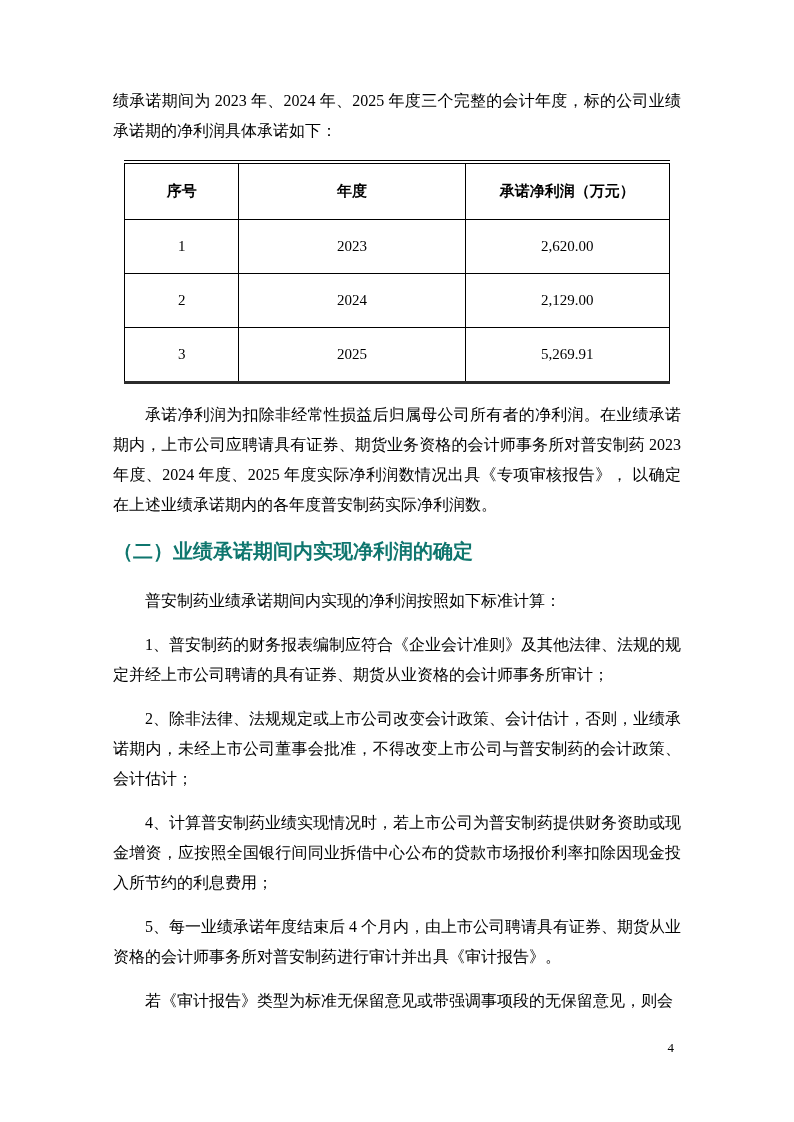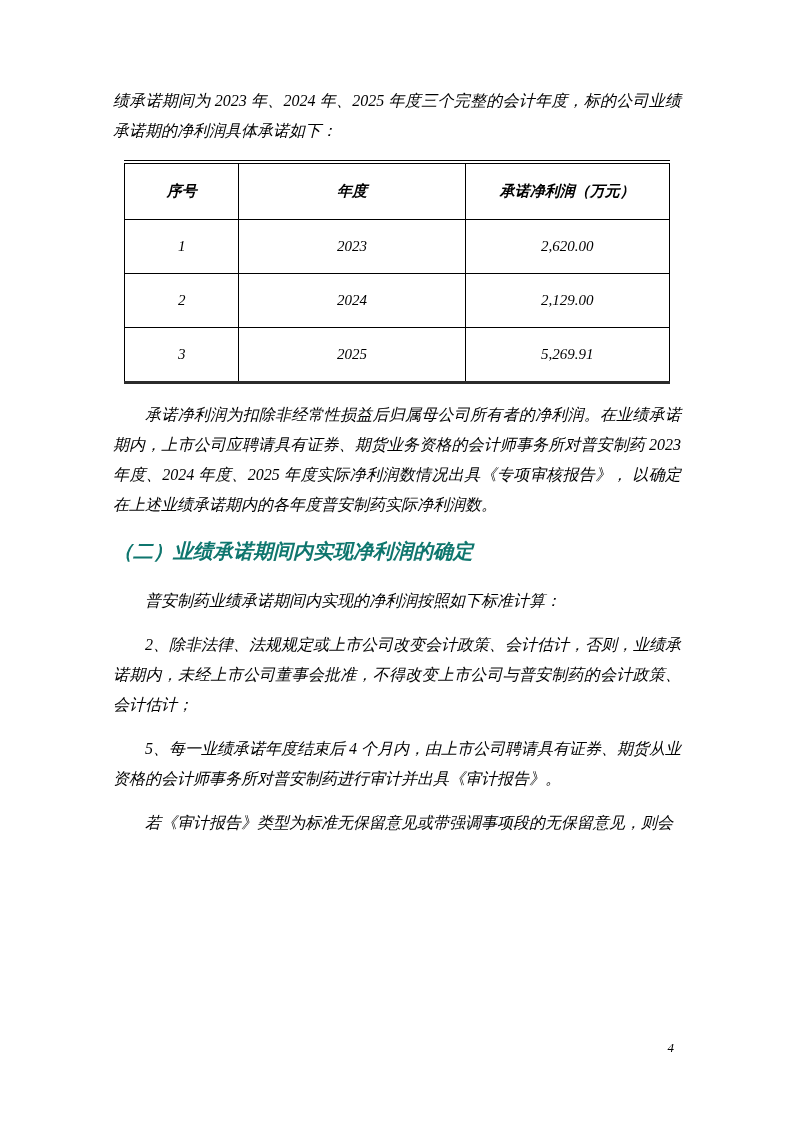--- a/index.html
+++ b/index.html
@@ -6,21 +6,20 @@
   html, body { background: #ffffff; }
   .page {
     position: relative;
     width: 794px;
     height: 1122px;
     margin: 0 auto;
     background: #ffffff;
     color: #000000;
     font-family: "Liberation Serif", "DejaVu Serif", serif;
     overflow: hidden;
-    font-style: italic;
   }
   .content {
     position: absolute;
     left: 113px;
     right: 113px;
     top: 86px;
   }
   .body-text {
     font-size: 16px;
     line-height: 30px;
@@ -114,24 +113,26 @@
         </tr>
       </tbody>
     </table>
 
     <p class="body-text">承诺净利润为扣除非经常性损益后归属母公司所有者的净利润。在业绩承诺期内，上市公司应聘请具有证券、期货业务资格的会计师事务所对普安制药 2023 年度、2024 年度、2025 年度实际净利润数情况出具《专项审核报告》， 以确定在上述业绩承诺期内的各年度普安制药实际净利润数。</p>
 
     <h2 class="section-heading">（二）业绩承诺期间内实现净利润的确定</h2>
 
     <p class="body-text">普安制药业绩承诺期间内实现的净利润按照如下标准计算：</p>
 
+    <p class="body-text">1、普安制药的财务报表编制应符合《企业会计准则》及其他法律、法规的规定并经上市公司聘请的具有证券、期货从业资格的会计师事务所审计；</p>
 
     <p class="body-text">2、除非法律、法规规定或上市公司改变会计政策、会计估计，否则，业绩承诺期内，未经上市公司董事会批准，不得改变上市公司与普安制药的会计政策、会计估计；</p>
 
 
+    <p class="body-text">4、计算普安制药业绩实现情况时，若上市公司为普安制药提供财务资助或现金增资，应按照全国银行间同业拆借中心公布的贷款市场报价利率扣除因现金投入所节约的利息费用；</p>
 
     <p class="body-text">5、每一业绩承诺年度结束后 4 个月内，由上市公司聘请具有证券、期货从业资格的会计师事务所对普安制药进行审计并出具《审计报告》。</p>
 
     <p class="body-text">若《审计报告》类型为标准无保留意见或带强调事项段的无保留意见，则会</p>
 
   </div>
 
   <div class="page-number">4</div>
 </div>
 

